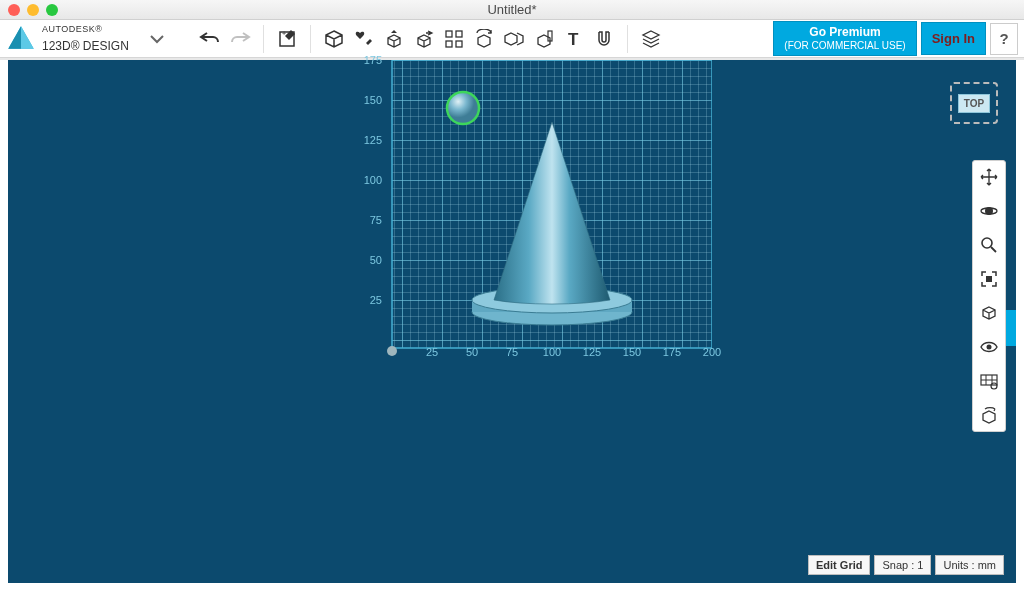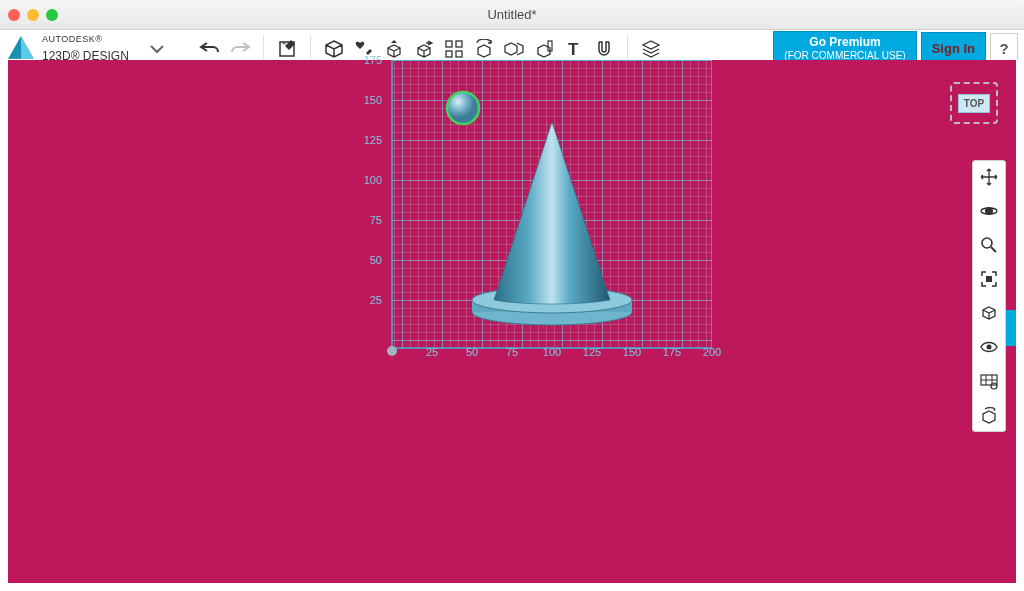--- a/index.html
+++ b/index.html
@@ -1,19 +1,19 @@
 <!DOCTYPE html>
 <html><head>
   <meta charset="utf-8">
   <style>
     * { margin: 0; padding: 0; box-sizing: border-box; }
     body { font-family: Arial, Helvetica, sans-serif; width: 1024px; height: 591px; overflow: hidden; background: #e8e8e8; position: relative; }
 
     
-    .titlebar { height: 30px; background: linear-gradient(#f6f6f6, #e8e8e8); display: flex; align-items: center; padding: 0 8px; position: relative; border-bottom: 1px solid #d0d0d0; }
+    .titlebar { height: 20px; background: linear-gradient(#f6f6f6, #e8e8e8); display: flex; align-items: center; padding: 0 8px; position: relative; border-bottom: 1px solid #d0d0d0; }
     .traffic-lights { display: flex; gap: 7px; }
     .tl { width: 12px; height: 12px; border-radius: 50%; }
     .tl.red { background: #ff5f57; }
     .tl.yellow { background: #febc2e; }
     .tl.green { background: #28c840; }
     .titlebar .title { position: absolute; left: 0; right: 0; text-align: center; font-size: 13px; color: #4a4a4a; pointer-events: none; }
 
     
     .toolbar { height: 38px; background: #fff; display: flex; align-items: center; padding: 0 6px; border-bottom: 1px solid #d6d6d6; }
     .brand { display: flex; align-items: center; gap: 6px; margin-right: 10px; }
@@ -25,21 +25,21 @@
     .tbtn { width: 30px; height: 30px; display: flex; align-items: center; justify-content: center; color: #444; cursor: pointer; }
     .tbtn.disabled { opacity: .3; }
     .tsep { width: 1px; height: 28px; background: #e0e0e0; margin: 0 8px; }
     .grow { flex: 1; }
     .premium { background: #00a9e0; color: #fff; font-size: 10px; padding: 3px 10px; text-align: center; border: 1px solid #0090c0; cursor: pointer; line-height: 1.2; margin-left: 18px; }
     .premium .p1 { font-size: 12px; font-weight: bold; }
     .signin { background: #00a9e0; color: #7f1d1d; font-weight: bold; font-size: 13px; padding: 8px 10px; margin-left: 4px; border: 1px solid #0090c0; cursor: pointer; }
     .help { width: 28px; height: 32px; margin-left: 4px; border: 1px solid #ccc; display: flex; align-items: center; justify-content: center; font-size: 15px; color: #555; cursor: pointer; font-weight: bold; }
 
     
-    .main { position: absolute; top: 60px; left: 0; right: 0; bottom: 0; background: #be185d; border: 8px solid #fff; border-top: none; }
+    .main { position: absolute; top: 60px; left: 0; right: 0; bottom: 0; background: #0c4a6e; border: 8px solid #fff; border-top: none; }
 
     
     .grid { position: absolute; left: 354px; top: 0; width: 350px; height: 300px; }
     .grid svg { position: absolute; top: 0; left: 0; }
     .axis-label-y { position: absolute; font-size: 11px; color: #7cc7e0; text-align: right; width: 24px; left: -4px; }
     .axis-label-x { position: absolute; font-size: 11px; color: #7cc7e0; text-align: center; width: 24px; }
 
     
     .viewcube { position: absolute; top: 22px; right: 18px; width: 48px; height: 42px; border: 2px dashed #bbb; border-radius: 4px; display: flex; align-items: center; justify-content: center; cursor: pointer; }
     .viewcube-face { background: #cce8f2; border: 1px solid #8ec6da; padding: 3px 5px; font-size: 10px; color: #555; font-weight: bold; }
@@ -286,13 +286,18 @@
     </div>
     <div class="sbtn">
       <svg width="20" height="20" viewBox="0 0 20 20">
           <path d="M10 6 L16 9 L16 15 L10 18 L4 15 L4 9 Z" fill="none" stroke="#333" stroke-width="1.3"></path>
           <path d="M6 4 A6 3 0 0 1 16 4 L14 3 M16 4 L15 6" fill="none" stroke="#333" stroke-width="1.2"></path>
         </svg>
     </div>
   </div>
   <div class="sidebadge"></div>
 
+  <div class="status">
+    <div class="chip bold">Edit Grid</div>
+    <div class="chip">Snap : 1</div>
+    <div class="chip">Units : mm</div>
+  </div>
 </div>
 
 </body></html>

